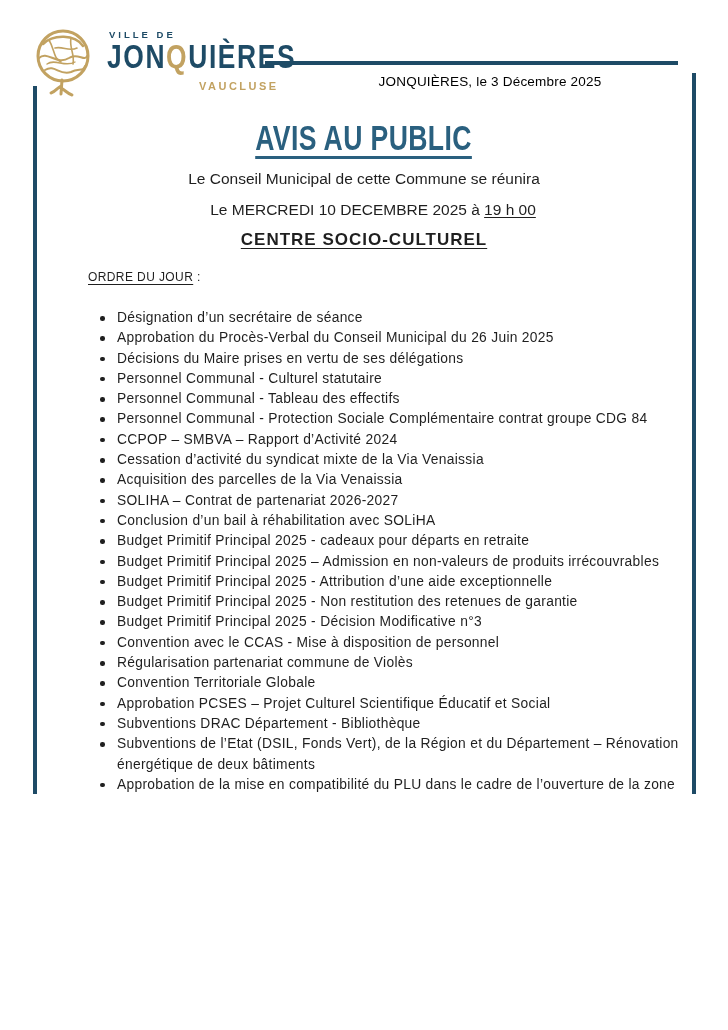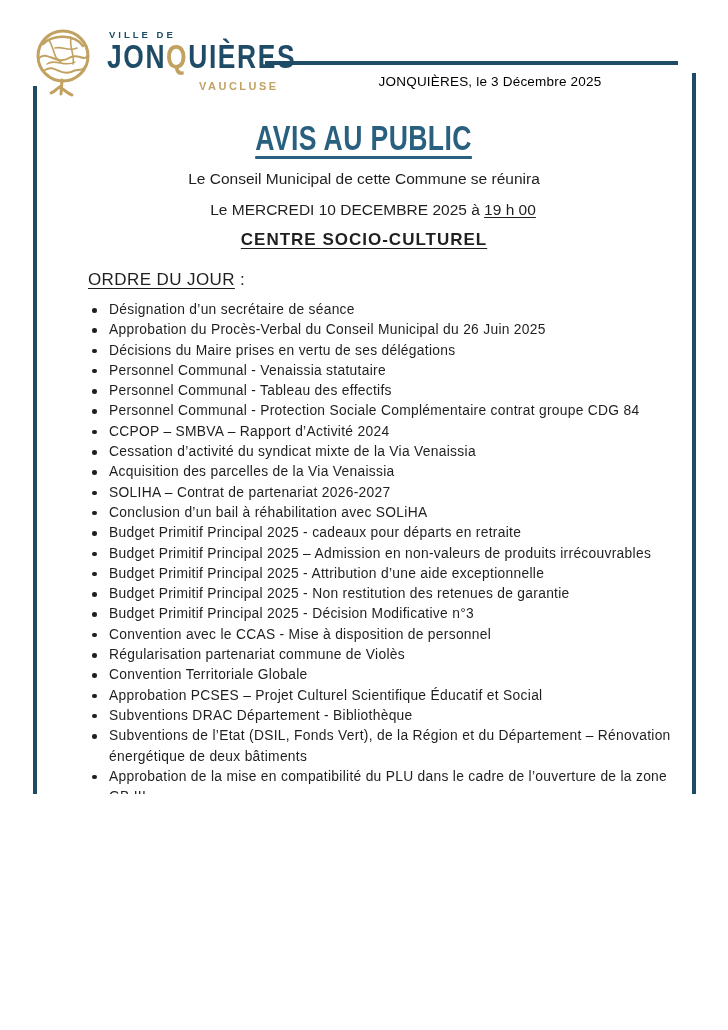--- a/index.html
+++ b/index.html
@@ -34,23 +34,23 @@
     font-size:35px; font-weight:bold; letter-spacing:0.5px; color:#2A607F;
     text-decoration:underline; text-decoration-thickness:2.5px; text-underline-offset:6px;}
   .intro{position:absolute; left:0; width:728px; text-align:center; font-size:15.5px;}
   .intro1{top:170px;}
   .intro2{top:201px;padding-left:9px;}
   .intro2 .time{text-decoration:underline; text-underline-offset:2px;}
   .venue{position:absolute; left:0; top:230px; width:728px; text-align:center;
     font-size:17px; font-weight:600; letter-spacing:1px;
     text-decoration:underline; text-underline-offset:3px;}
   
-  .agenda-heading{position:absolute; left:88px; top:270px; font-size:17px; letter-spacing:0.4px;}
+  .agenda-heading{position:absolute; left:88px; top:270px; font-size:12px; letter-spacing:0.4px;}
   .agenda-heading .u{text-decoration:underline; text-underline-offset:3px;}
-  .agenda-list{position:absolute; left:86px; top:296px; width:600px; margin:4px; padding:0;
+  .agenda-list{position:absolute; left:86px; top:296px; width:600px; margin:12px; padding:0;
     list-style:none; font-size:13.8px; letter-spacing:0.3px; line-height:20.3px;}
   .agenda-list li{position:relative; padding-left:19px; margin:0;}
   .agenda-list li::before{content:""; position:absolute; left:2px; top:8px;
     width:4.5px; height:4.5px; border-radius:50%; background:#1F1F1F;}
   
   .closing{position:absolute; left:0; top:886px; width:728px; text-align:right; font-size:15px;}
   .sig-strokes{position:absolute; left:326px; top:898px;}
   .stamp{position:absolute; left:377px; top:892px;}
   .mayor-name{position:absolute; left:0; top:968px; width:736px; text-align:center; font-size:15.5px;}
   
@@ -92,21 +92,21 @@
   </div>
   <div class="intro intro1">Le Conseil Municipal de cette Commune se réunira</div>
   <div class="intro intro2"><span>Le MERCREDI 10 DECEMBRE 2025 à </span><span class="time">19 h 00</span></div>
   <div class="venue">CENTRE SOCIO-CULTUREL</div>
 
   <div class="agenda-heading"><span class="u">ORDRE DU JOUR</span><span> :</span></div>
   <ul class="agenda-list">
       <li>Désignation d’un secrétaire de séance</li>
       <li>Approbation du Procès-Verbal du Conseil Municipal du 26 Juin 2025</li>
       <li>Décisions du Maire prises en vertu de ses délégations</li>
-      <li>Personnel Communal - Venaissia statutaire</li>
+      <li>Personnel Communal - Culturel statutaire</li>
       <li>Personnel Communal - Tableau des effectifs</li>
       <li>Personnel Communal - Protection Sociale Complémentaire contrat groupe CDG 84</li>
       <li>CCPOP – SMBVA – Rapport d’Activité 2024</li>
       <li>Cessation d’activité du syndicat mixte de la Via Venaissia</li>
       <li>Acquisition des parcelles de la Via Venaissia</li>
       <li>SOLIHA – Contrat de partenariat 2026-2027</li>
       <li>Conclusion d’un bail à réhabilitation avec SOLiHA</li>
       <li>Budget Primitif Principal 2025 - cadeaux pour départs en retraite</li>
       <li>Budget Primitif Principal 2025 – Admission en non-valeurs de produits irrécouvrables</li>
       <li>Budget Primitif Principal 2025 -  Attribution d’une aide exceptionnelle</li>

